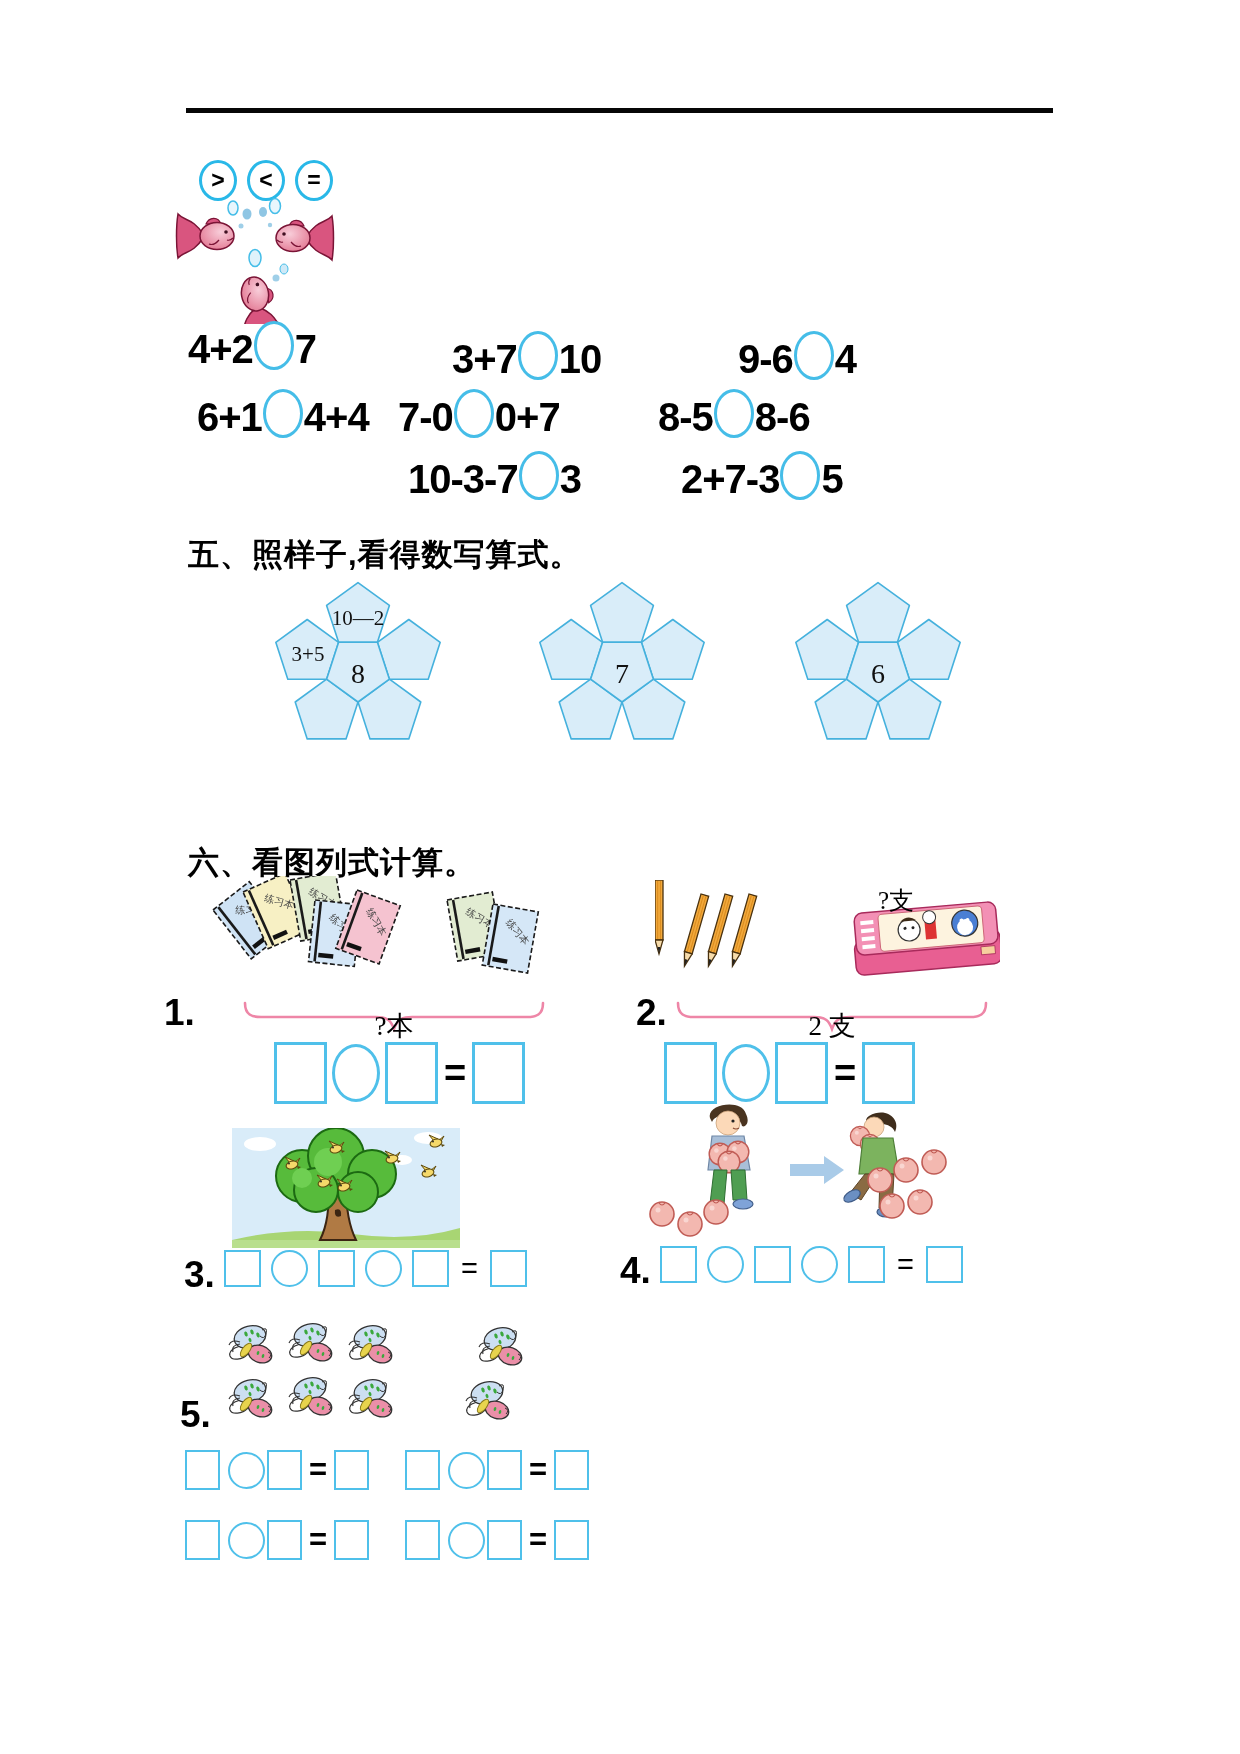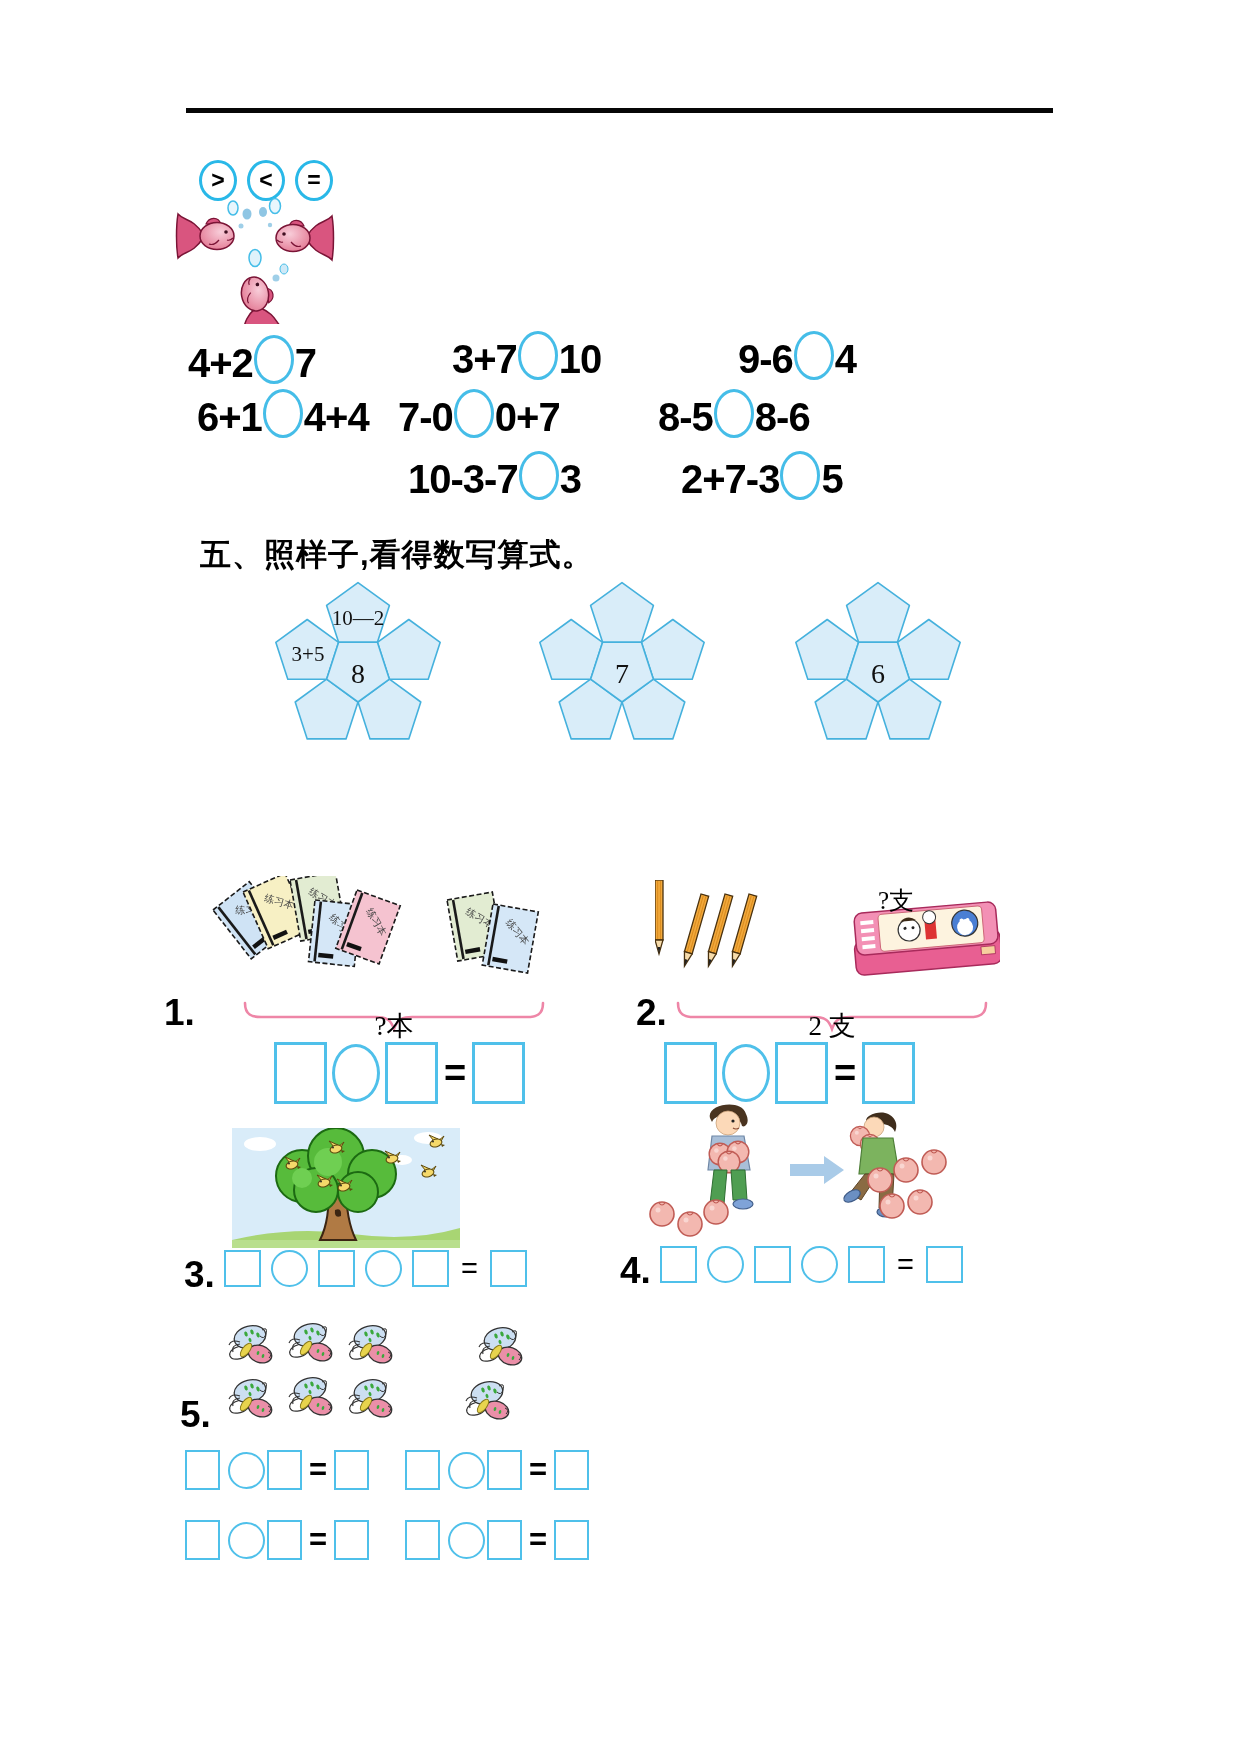--- a/index.html
+++ b/index.html
@@ -7,21 +7,21 @@
         font-family:"Liberation Sans",sans-serif;color:#000;}
   .toprule{position:absolute;left:186px;top:108px;width:867px;height:5px;background:#060606;}
   
   .key{position:absolute;left:199px;top:160px;display:flex;gap:10px;}
   .kc{width:32px;height:35px;border:3px solid #29b8e8;border-radius:50%;display:flex;
       align-items:center;justify-content:center;font-size:23px;font-weight:700;background:#fff;}
   
   .cmp{position:absolute;font-size:40px;font-weight:700;letter-spacing:-1px;white-space:nowrap;line-height:1.1;}
   .oc{display:inline-block;width:34px;height:43px;border:3px solid #45bde8;border-radius:50%;
       vertical-align:-7px;margin:0 1px;background:#fff;}
-  .sechead{position:absolute;font-size:31px;font-weight:800;letter-spacing:1px;margin-left:12px;}
+  .sechead{position:absolute;font-size:31px;font-weight:800;letter-spacing:1px;}
   .inum{position:absolute;font-size:37px;font-weight:800;}
   .blabel{position:absolute;font-family:"Liberation Serif",serif;font-size:27px;width:112px;text-align:center;}
   .freelabel{position:absolute;font-family:"Liberation Serif",serif;font-size:25px;}
   
   .eqrow{position:absolute;display:flex;align-items:center;}
   .bx,.ci{box-sizing:border-box;background:#fff;display:inline-block;}
   .size-lg{gap:5px;}
   .size-lg .bx{width:53px;height:62px;border:3px solid #4fc0ea;}
   .size-lg .ci{width:48px;height:58px;border:3px solid #4fc0ea;border-radius:50%;}
   .size-lg .eqs{font-size:38px;font-weight:800;margin:0 1px;}
@@ -71,21 +71,21 @@
     <ellipse cx="72" cy="22" rx="4.5" ry="5.5" fill="#8fc6e4"></ellipse>
     <ellipse cx="88" cy="20" rx="4" ry="5" fill="#8fc6e4"></ellipse>
     <ellipse cx="100" cy="14" rx="5.5" ry="7.5" fill="#e8f6fd" stroke="#44bde8" stroke-width="1.5"></ellipse>
     <circle cx="66" cy="34" r="2.5" fill="#9fcfe8"></circle>
     <circle cx="95" cy="33" r="2.2" fill="#9fcfe8"></circle>
     <ellipse cx="80" cy="66" rx="6" ry="8.5" fill="#dff2fb" stroke="#44bde8" stroke-width="1.5"></ellipse>
     <circle cx="101" cy="86" r="3.5" fill="#9fcfe8"></circle>
     <ellipse cx="109" cy="77" rx="4" ry="5" fill="#cfe9f7" stroke="#44bde8" stroke-width="1"></ellipse>
   </svg>
 
-  <div class="cmp" style="left:188px;top:335px"><span>4+2</span><span class="oc"></span><span>7</span></div>
+  <div class="cmp" style="left:188px;top:321px"><span>4+2</span><span class="oc"></span><span>7</span></div>
   <div class="cmp" style="left:452px;top:331px"><span>3+7</span><span class="oc"></span><span>10</span></div>
   <div class="cmp" style="left:738px;top:331px"><span>9-6</span><span class="oc"></span><span>4</span></div>
 
   <div class="cmp" style="left:197px;top:389px"><span>6+1</span><span class="oc"></span><span>4+4</span></div>
   <div class="cmp" style="left:398px;top:389px"><span>7-0</span><span class="oc"></span><span>0+7</span></div>
   <div class="cmp" style="left:658px;top:389px"><span>8-5</span><span class="oc"></span><span>8-6</span></div>
 
   <div class="cmp" style="left:408px;top:451px"><span>10-3-7</span><span class="oc"></span><span>3</span></div>
   <div class="cmp" style="left:681px;top:451px"><span>2+7-3</span><span class="oc"></span><span>5</span></div>
 
@@ -112,20 +112,21 @@
   <svg style="left:536px;top:580px" width="172" height="161" viewBox="-86 -89 172 161">
     <use href="#flowerShape"></use>
     <text class="ftext" x="0" y="14" font-size="28" text-anchor="middle">7</text>
   </svg>
 
   <svg style="left:792px;top:580px" width="172" height="161" viewBox="-86 -89 172 161">
     <use href="#flowerShape"></use>
     <text class="ftext" x="0" y="14" font-size="28" text-anchor="middle">6</text>
   </svg>
 
+  <div class="sechead" style="left:188px;top:842px">六、看图列式计算。</div>
 
   <svg style="left:195px;top:876px" width="385" height="128" viewBox="0 0 385 128">
     <g font-family="&quot;Liberation Sans&quot;,sans-serif">
       <g transform="translate(18,34) rotate(-38)">
           <rect width="46" height="62" fill="#cfe3f5" stroke="#1a1a1a" stroke-width="1.6" stroke-dasharray="5 2.5"></rect>
           <line x1="6" y1="1" x2="6" y2="61" stroke="#1a1a1a" stroke-width="2.6"></line>
           <rect x="9" y="52" width="15" height="4.5" fill="#111"></rect>
           <text x="27" y="26" transform="rotate(40 27 26)" font-size="10" fill="#444" text-anchor="middle">练习本</text>
         </g>
       <g transform="translate(48,16) rotate(-24)">

